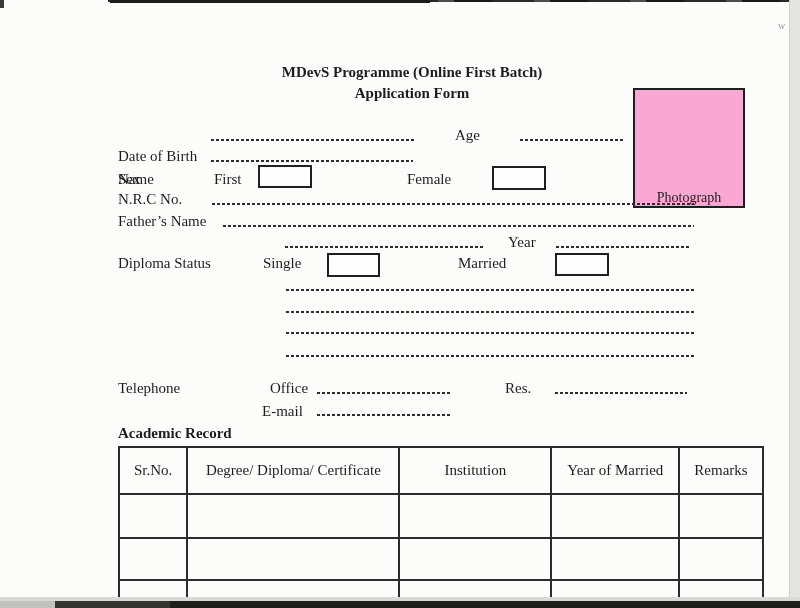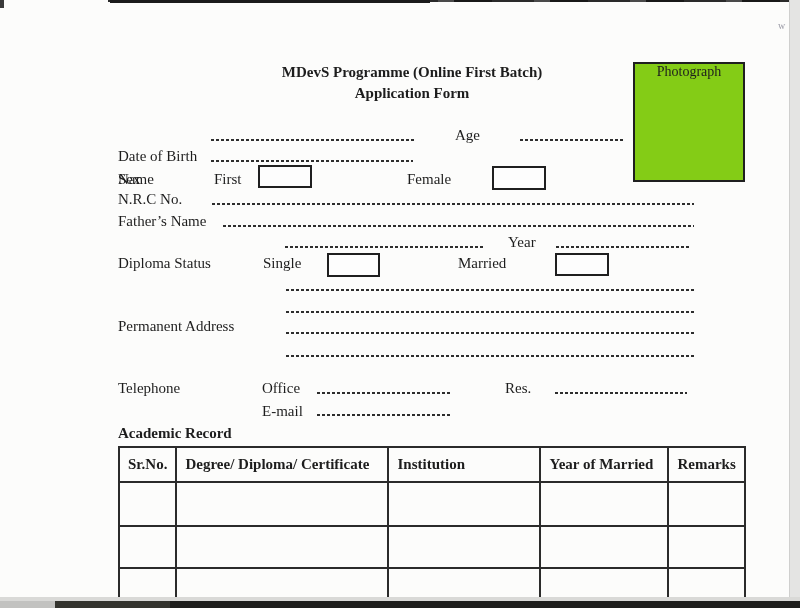--- a/index.html
+++ b/index.html
@@ -13,31 +13,31 @@
   .t2 { left:12px; top:64px; width:800px; font-size:15px; }
   .t3 { left:12px; top:85px; width:800px; font-size:15px; }
   .lbl { position:absolute; font-size:15px; line-height:17px; white-space:nowrap; }
   .bold { font-weight:bold; }
   .dline {
     position:absolute; height:2px;
     background:repeating-linear-gradient(90deg,#2d2d2d 0 3px, rgba(0,0,0,0) 3px 5px);
   }
   .cbox { position:absolute; border:2px solid #1f1f1f; background:#fdfdfd; }
   .photo {
-    position:absolute; left:633px; top:62px; width:108px; height:116px;
-    border:2px solid #1f1f1f; background:#84cc16;
-    display:flex; align-items:flex-start; justify-content:center; font-size:14px;
+    position:absolute; left:633px; top:88px; width:108px; height:116px;
+    border:2px solid #1f1f1f; background:#f9a8d4;
+    display:flex; align-items:flex-end; justify-content:center; font-size:14px;
   }
   table.acad {
     position:absolute; left:118px; top:446px;
     border-collapse:collapse; table-layout:fixed; background:transparent;
   }
   table.acad th, table.acad td {
-    border:2px solid #2b2b2b; font-weight:bold; font-size:15px;
-    text-align:left; vertical-align:middle; padding:8px; overflow:hidden;
+    border:2px solid #2b2b2b; font-weight:normal; font-size:15px;
+    text-align:center; vertical-align:middle; padding:14px; overflow:hidden;
   }
   
   .edge-top-thin { position:absolute; left:108px; top:0; width:692px; height:2px;
     background:repeating-linear-gradient(90deg,#2a2a2a 0 42px,#4a4a4a 42px 58px,#181818 58px 96px); }
   .edge-top-thick { position:absolute; left:110px; top:0; width:320px; height:3px; background:#1b1b1b; }
   .edge-corner { position:absolute; left:0; top:0; width:4px; height:8px; background:#3a3a3a; }
   .edge-right { position:absolute; left:789px; top:0; width:11px; height:608px;
     background:#e4e4e3; border-left:1px solid #cfcfce; z-index:5; }
   .edge-bottom-light { position:absolute; left:0; top:597px; width:800px; height:4px; background:#d9d9d7; z-index:6; }
   .edge-bottom-dark { position:absolute; left:0; top:601px; width:800px; height:7px; z-index:7;
@@ -87,26 +87,25 @@
 
   <div class="lbl" style="left:118px; top:255px;">Diploma Status</div>
   <div class="lbl" style="left:263px; top:255px;">Single</div>
   <div class="cbox" style="left:327px; top:253px; width:49px; height:20px;"></div>
   <div class="lbl" style="left:458px; top:255px;">Married</div>
   <div class="cbox" style="left:555px; top:253px; width:50px; height:19px;"></div>
 
   <div class="dline" style="left:286px; top:289px; width:409px;"></div>
   <div class="dline" style="left:286px; top:311px; width:409px;"></div>
 
-  <div class="lbl" style="left:118px; top:318px;">Permanent Address</div>
   <div class="dline" style="left:286px; top:332px; width:409px;"></div>
   <div class="dline" style="left:286px; top:355px; width:409px;"></div>
 
   <div class="lbl" style="left:118px; top:380px;">Telephone</div>
-  <div class="lbl" style="left:262px; top:380px;">Office</div>
+  <div class="lbl" style="left:270px; top:380px;">Office</div>
   <div class="dline" style="left:317px; top:392px; width:135px;"></div>
   <div class="lbl" style="left:505px; top:380px;">Res.</div>
   <div class="dline" style="left:555px; top:392px; width:132px;"></div>
   <div class="lbl" style="left:262px; top:403px;">E-mail</div>
   <div class="dline" style="left:317px; top:414px; width:135px;"></div>
 
   <div class="lbl bold" style="left:118px; top:425px;">Academic Record</div>
 
   <table class="acad">
     <colgroup>

